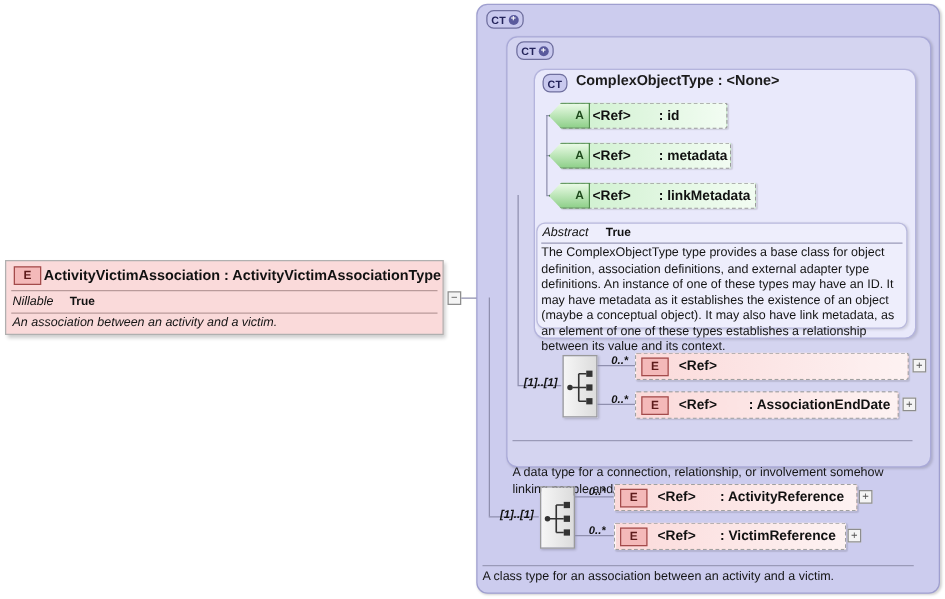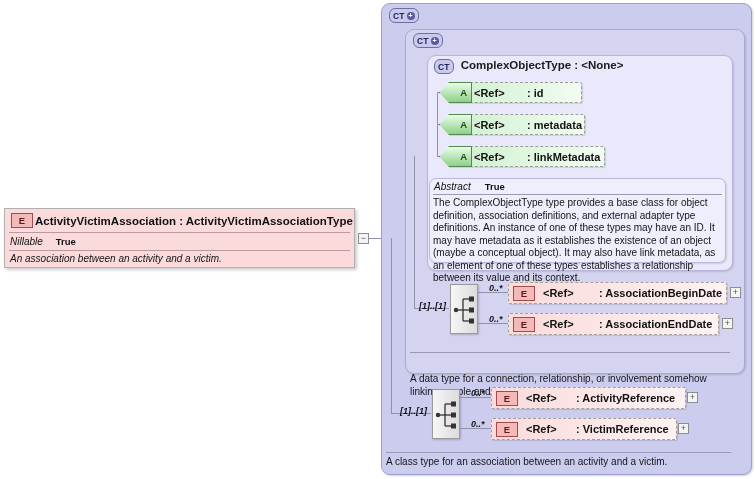--- a/index.html
+++ b/index.html
@@ -188,21 +188,20 @@
 </div>
 
 <div class="ln lnh" style="left:478px;top:292px;width:30px;"></div>
 <div class="ln lnh" style="left:478px;top:323px;width:30px;"></div>
 <div class="card" style="left:489px;top:283px;">0..*</div>
 <div class="card" style="left:489px;top:314px;">0..*</div>
 
 <div class="elem" style="left:508px;top:282px;width:219px;">
   <span class="ebadge">E</span>
   <span class="nm">&lt;Ref&gt;</span>
-  <span class="tp" style="left:90px;">: AssociationBeginDate</span>
 </div>
 <div class="expander" style="left:730px;top:287px;">+</div>
 
 <div class="elem" style="left:508px;top:313px;width:211px;">
   <span class="ebadge">E</span>
   <span class="nm">&lt;Ref&gt;</span>
   <span class="tp" style="left:90px;">: AssociationEndDate</span>
 </div>
 <div class="expander" style="left:722px;top:318px;">+</div>
 

